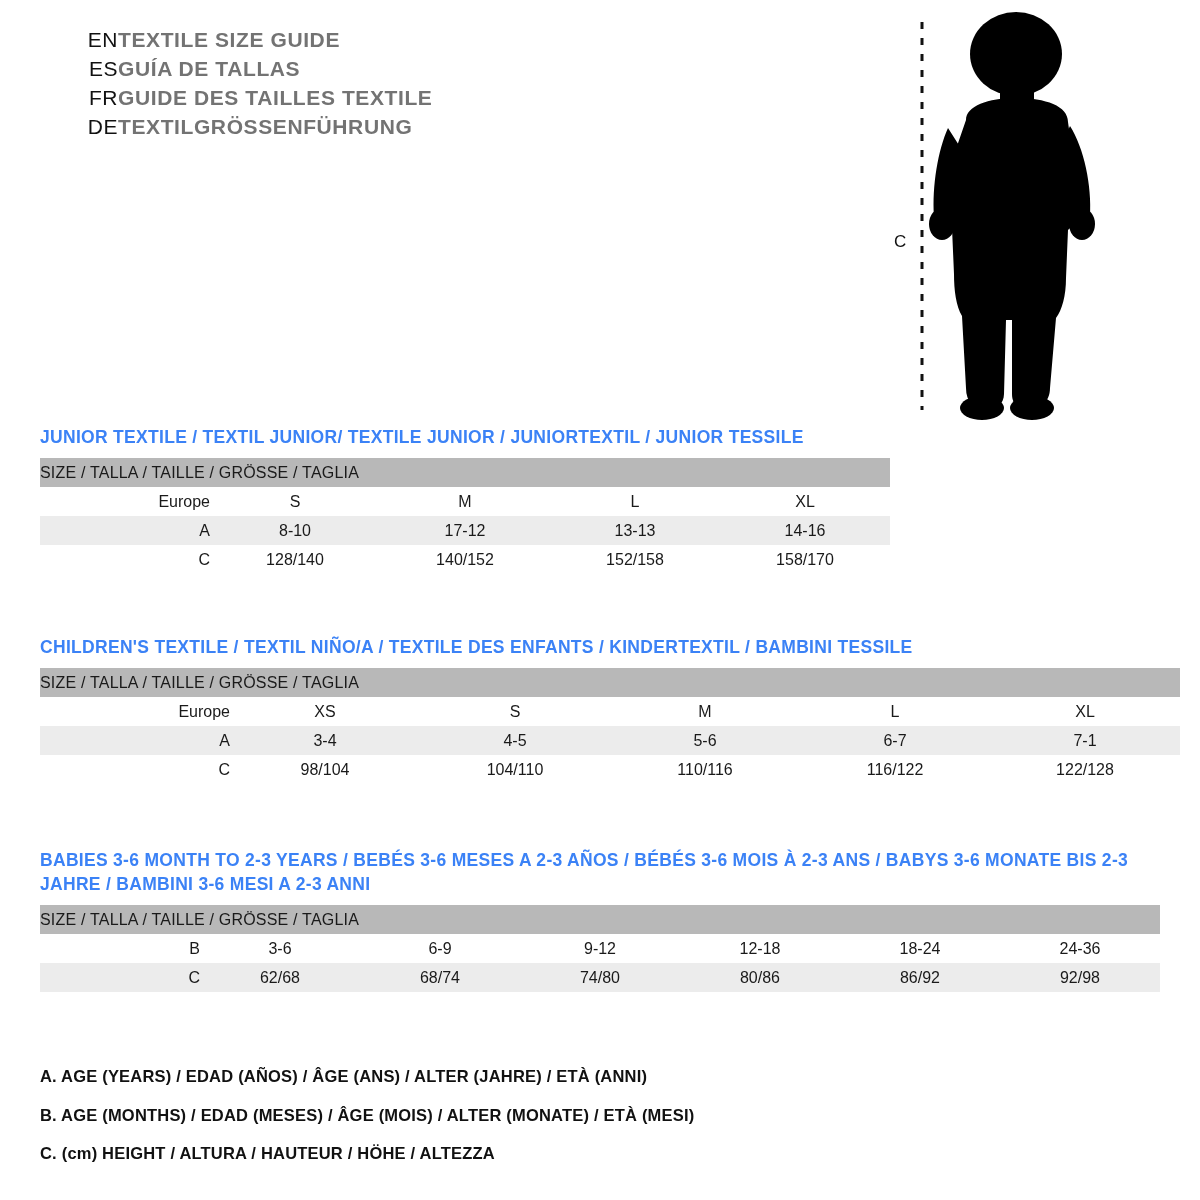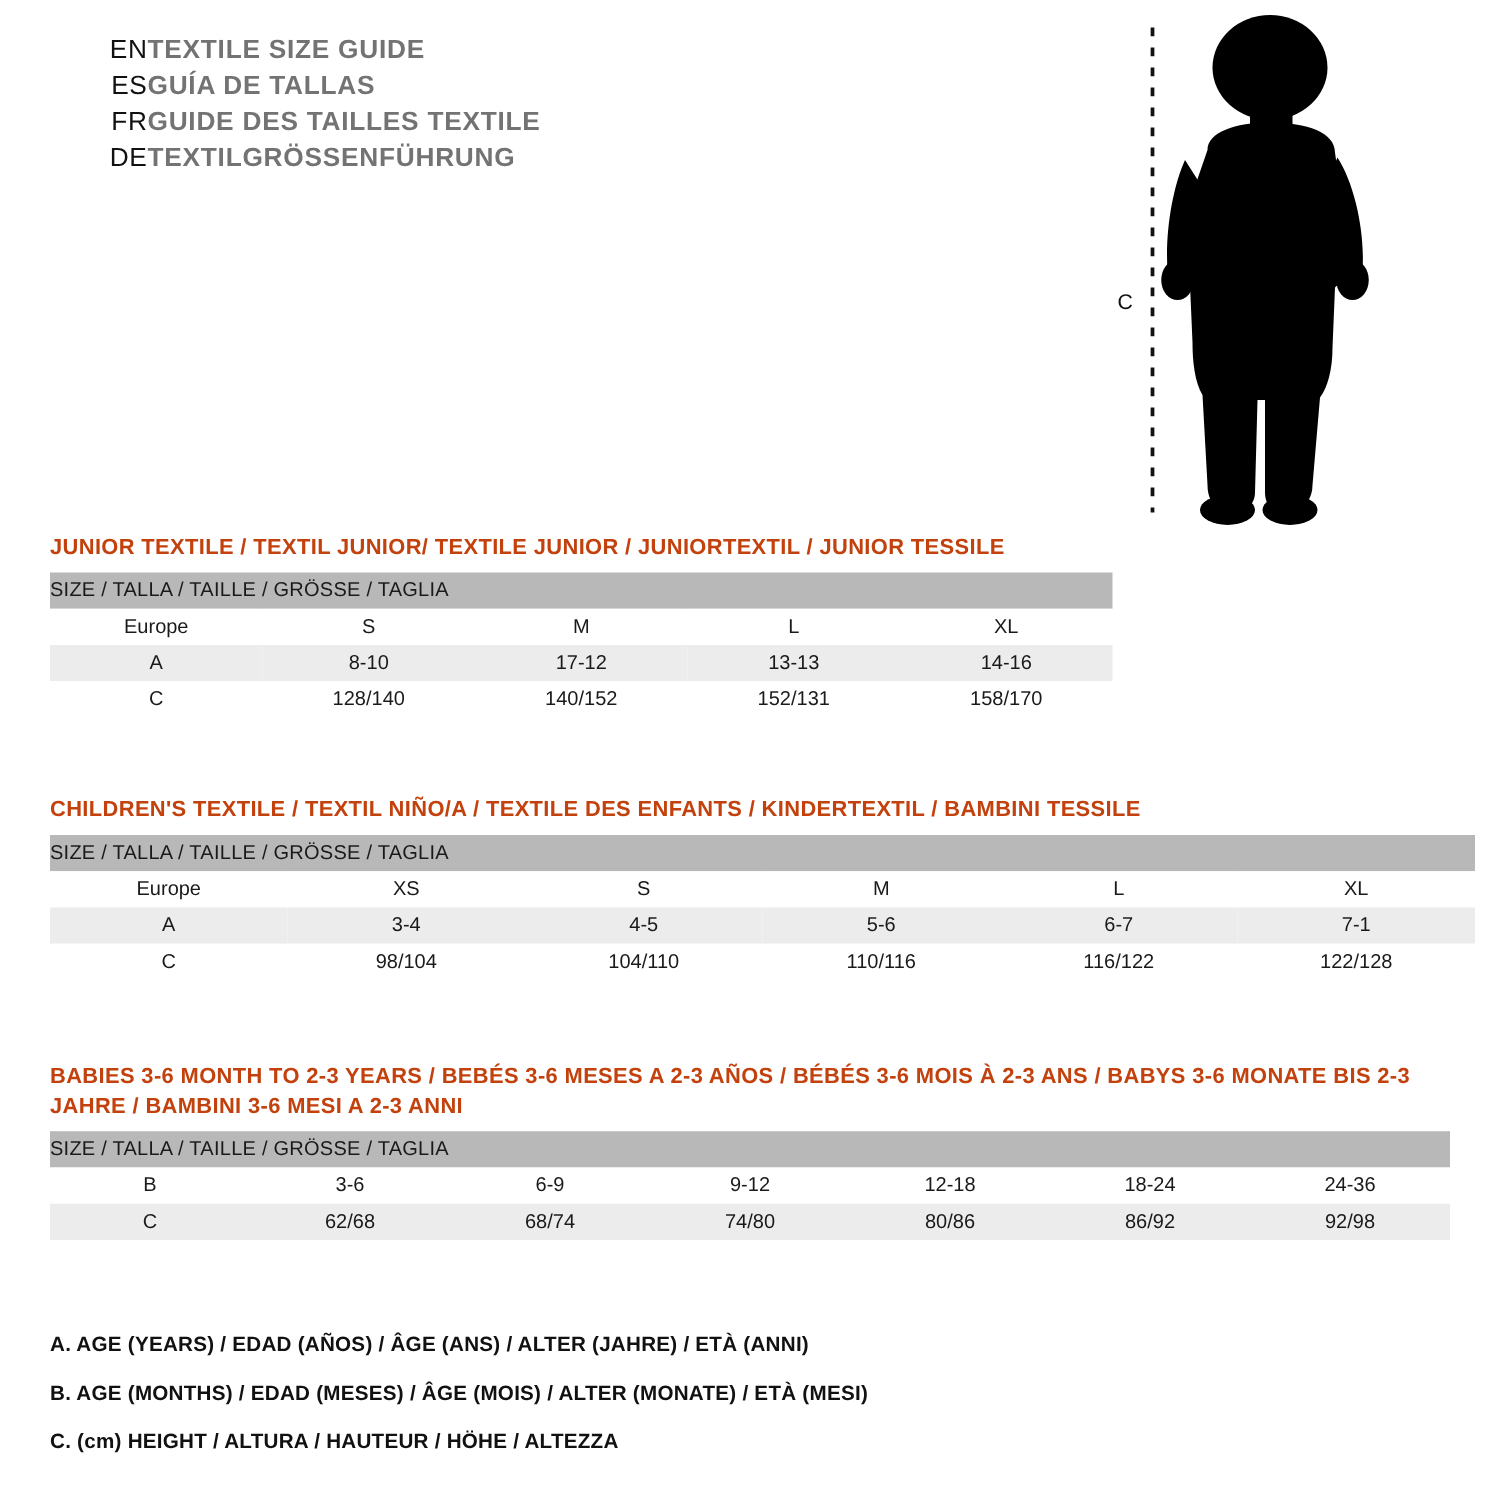--- a/index.html
+++ b/index.html
@@ -65,21 +65,21 @@
 
   
   .section {
     position: absolute;
     left: 40px;
   }
   .section-title {
     font-size: 17.5px;
     font-weight: 700;
     letter-spacing: 0.3px;
-    color: #c2410c;
+    color: #3b82f6;
     margin-bottom: 9px;
     line-height: 1.38;
     white-space: nowrap;
   }
   .section-title.wrap {
     white-space: normal;
   }
 
   table.size-table {
     border-collapse: collapse;
@@ -97,21 +97,21 @@
     font-weight: 400;
     font-size: 16px;
     padding-left: 8px;
     letter-spacing: 0.2px;
   }
   .row-white td { background: #ffffff; }
   .row-grey td  { background: #ececec; }
 
   .cell-label {
     padding-left: 8px;
-    text-align: center;
+    text-align: right;
   }
   .cell-val {
     text-align: center;
   }
 
   
   .legend {
     position: absolute;
     left: 40px;
     top: 1068px;
@@ -223,21 +223,21 @@
       <td class="cell-label">A</td>
       <td class="cell-val">8-10</td>
       <td class="cell-val">17-12</td>
       <td class="cell-val">13-13</td>
       <td class="cell-val">14-16</td>
     </tr>
     <tr class="row-white">
       <td class="cell-label">C</td>
       <td class="cell-val">128/140</td>
       <td class="cell-val">140/152</td>
-      <td class="cell-val">152/131</td>
+      <td class="cell-val">152/158</td>
       <td class="cell-val">158/170</td>
     </tr>
   </tbody>
     </table>
 </div>
 
 <div class="section" style="top:635px;">
   <div class="section-title">CHILDREN'S TEXTILE / TEXTIL NIÑO/A / TEXTILE DES ENFANTS / KINDERTEXTIL / BAMBINI TESSILE</div>
   <table class="size-table">
     <colgroup>

